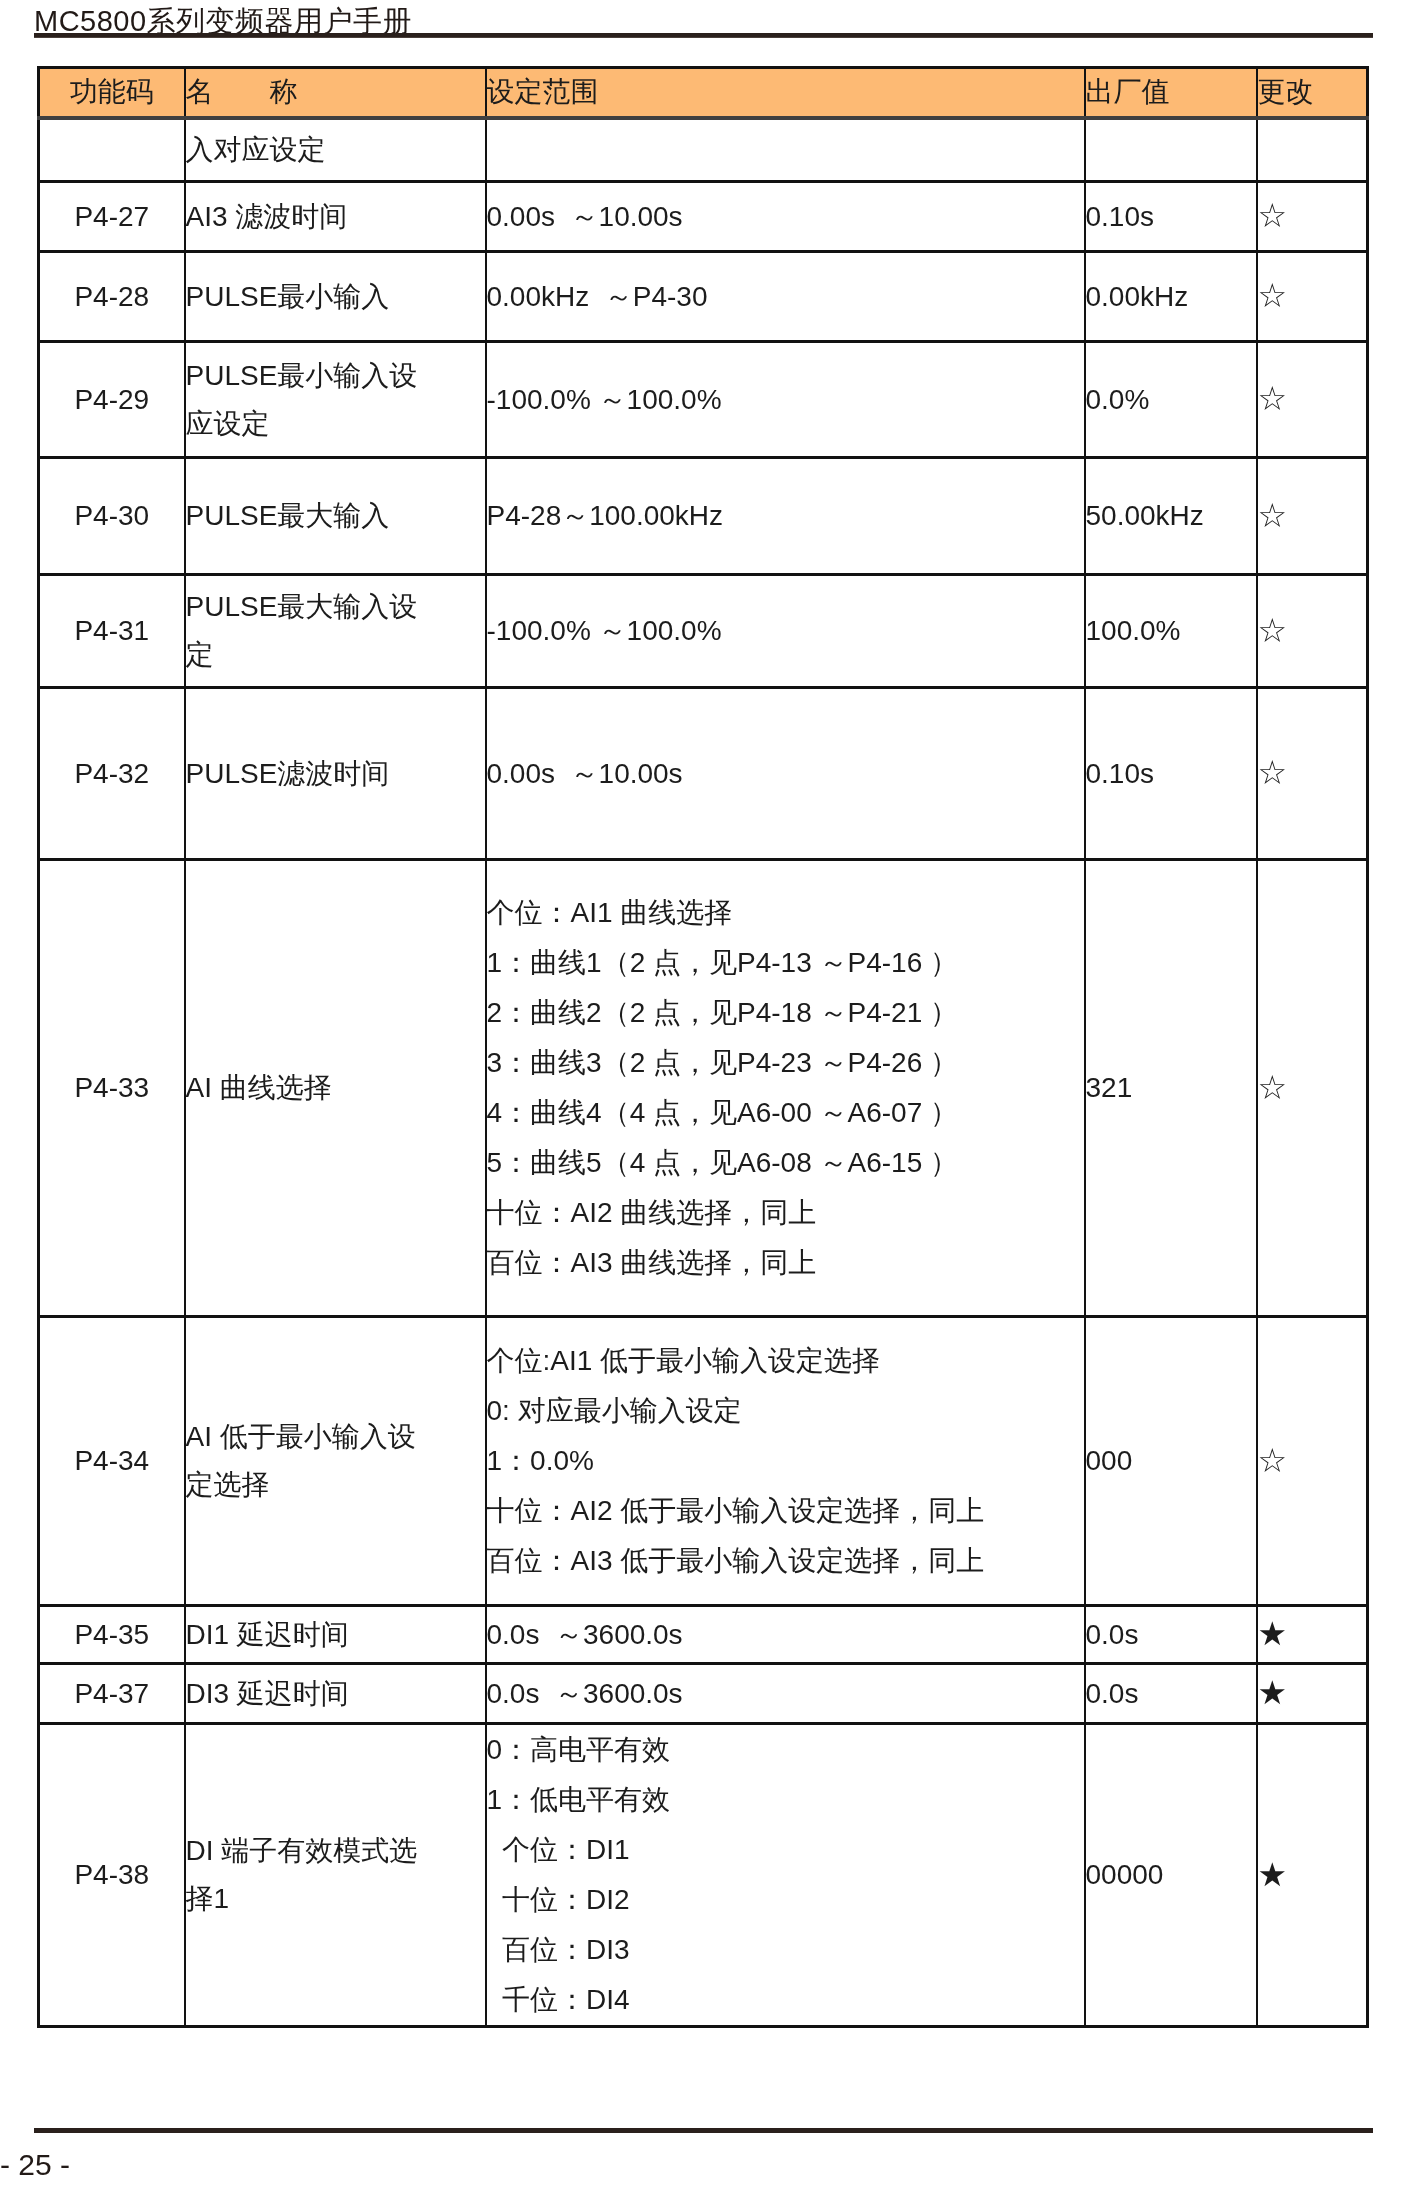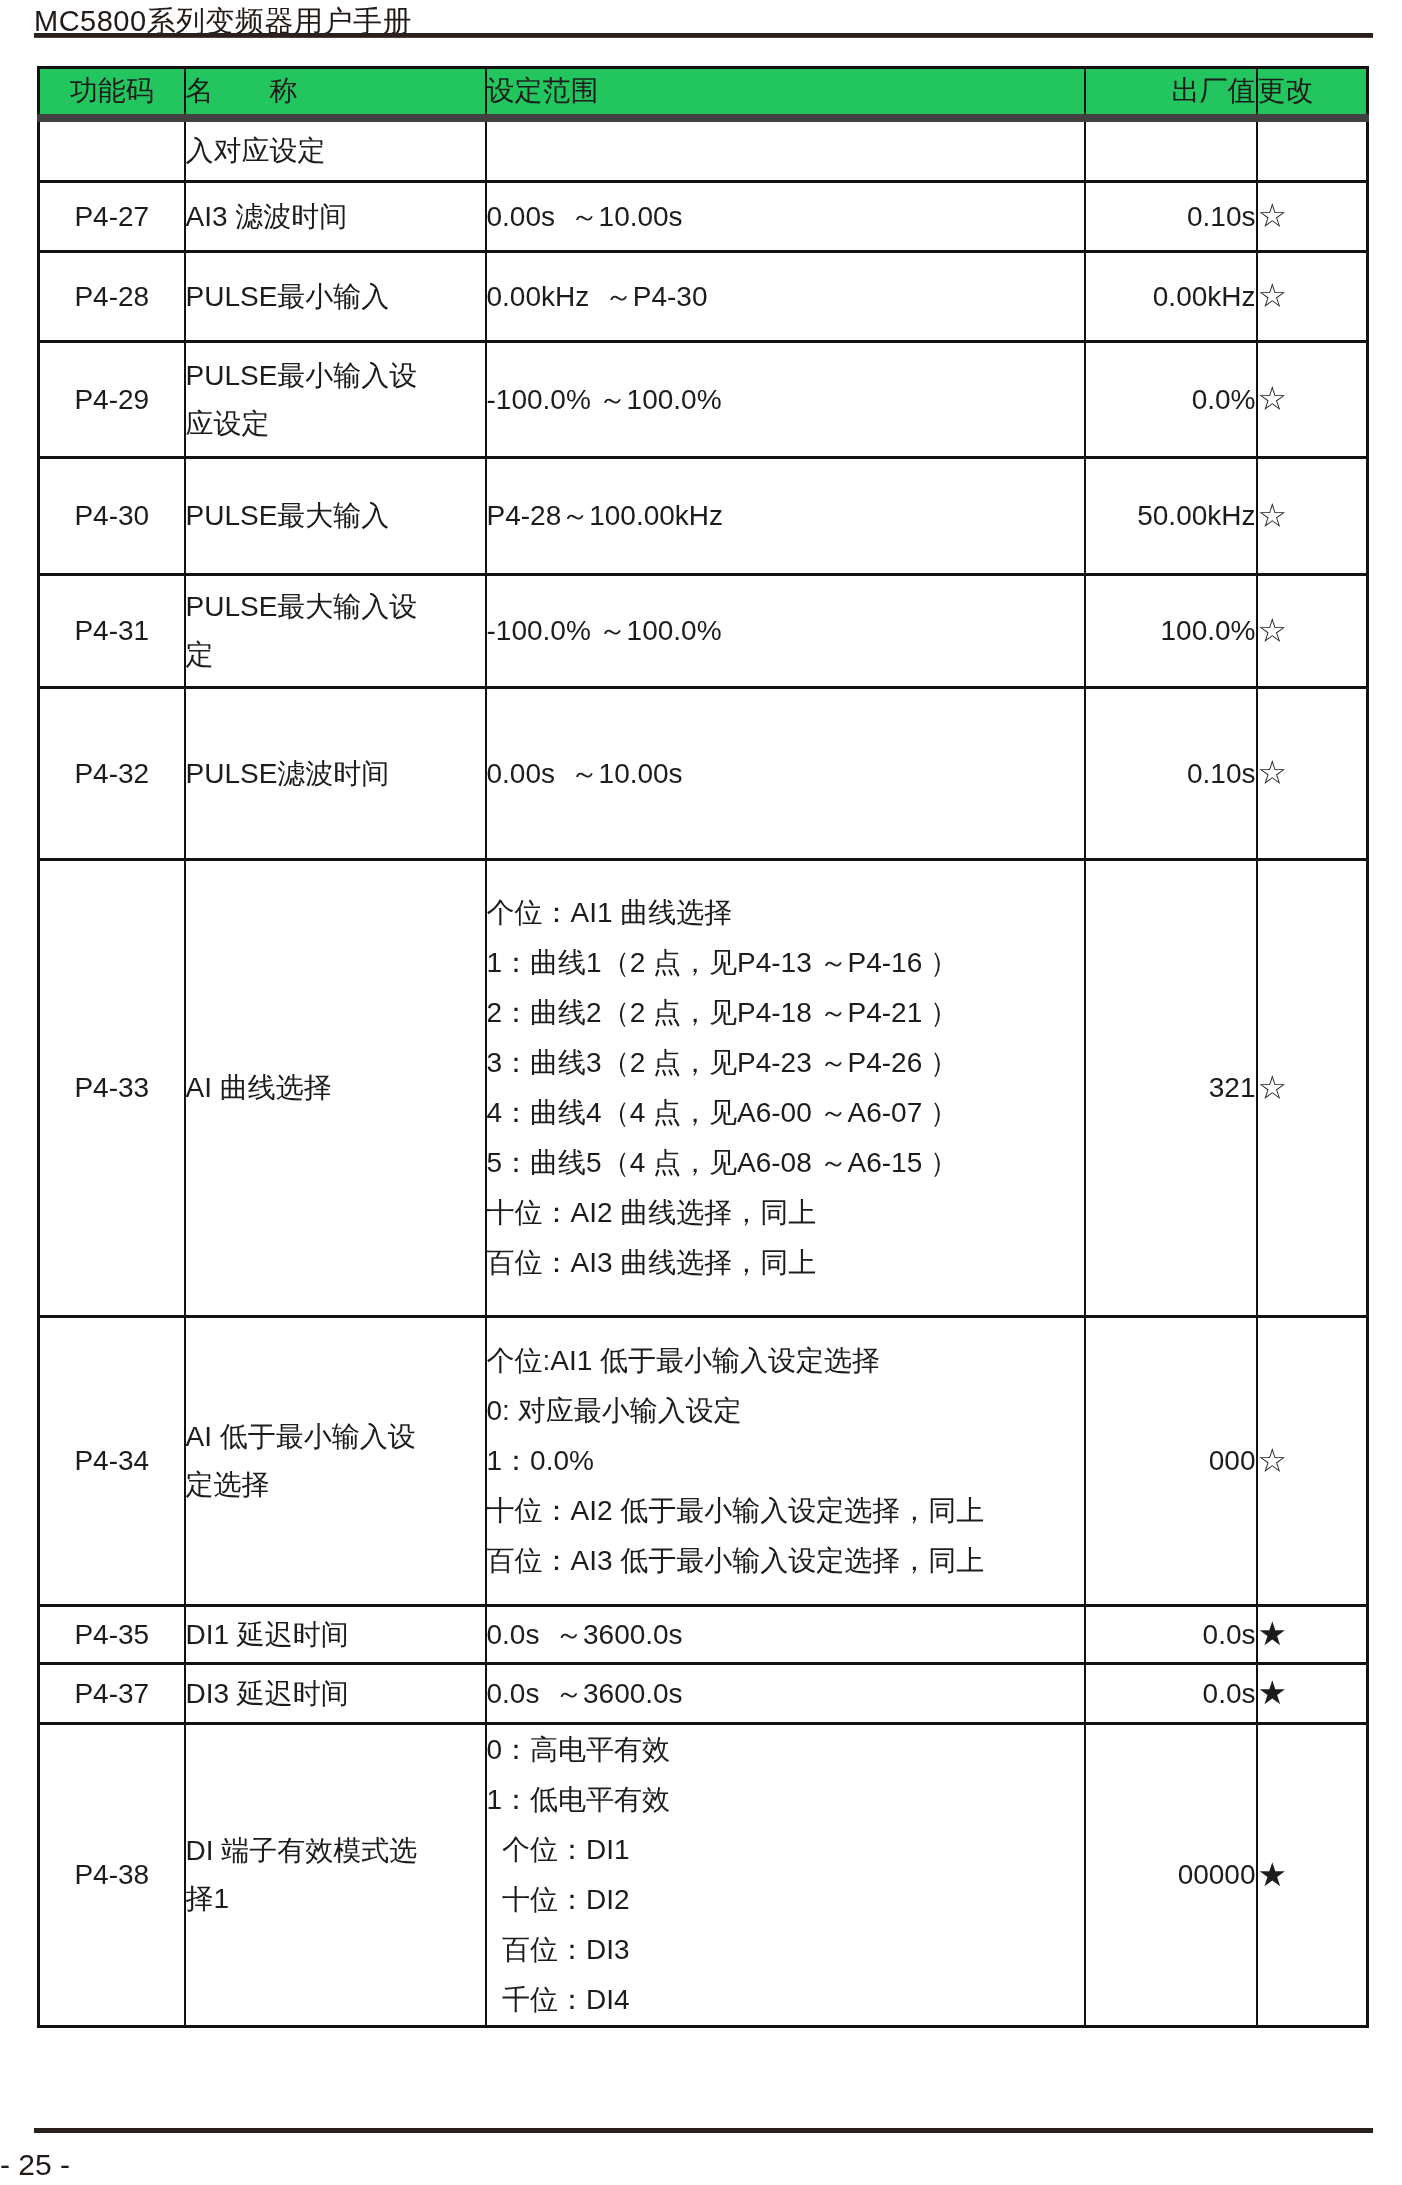--- a/index.html
+++ b/index.html
@@ -50,27 +50,27 @@
     border-top: 3px solid #121212;
     border-bottom: 3px solid #121212;
     vertical-align: middle;
     font-size: 28px;
     font-weight: normal;
     color: #1c1c1c;
     padding: 0;
     overflow: hidden;
   }
   .param-table th {
-    background: #22c55e;
-    border-bottom: 8px solid #404040;
+    background: #fdba74;
+    border-bottom: 4px solid #404040;
   }
   .th-code, .c-code { text-align: center; }
   .th-name { text-align: left; white-space: pre; }
   .th-range { text-align: left; padding-left: 15px; }
-  .th-default, .c-default { text-align: right; }
+  .th-default, .c-default { text-align: left; }
   .th-change, .c-change { text-align: left; }
   .c-name {
     text-align: left;
     padding-left: 24px;
     padding-right: 8px;
     white-space: pre-wrap;
     line-height: 48px;
   }
   .c-range {
     text-align: left;

